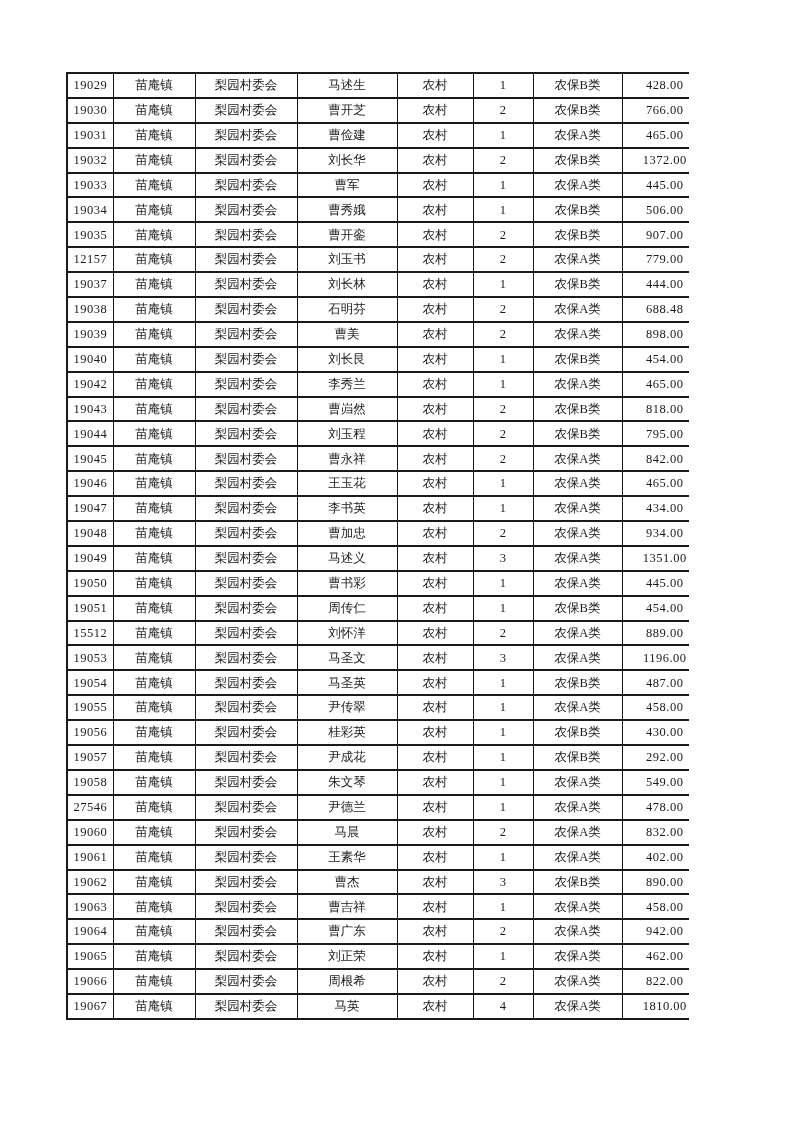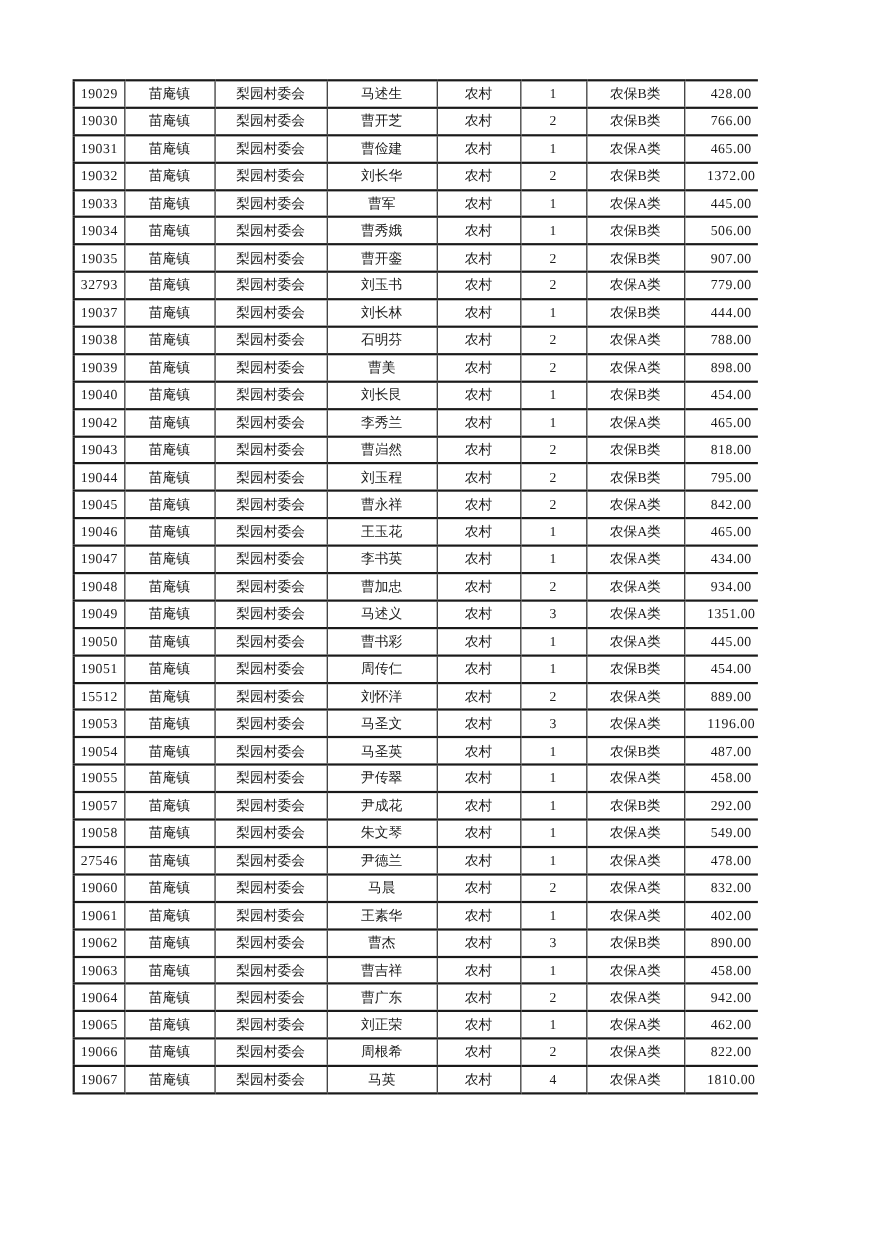--- a/index.html
+++ b/index.html
@@ -124,21 +124,21 @@
           <td class="num">19035</td>
           <td>苗庵镇</td>
           <td>梨园村委会</td>
           <td>曹开銮</td>
           <td>农村</td>
           <td class="num">2</td>
           <td>农保B类</td>
           <td class="num">907.00</td>
         </tr>
         <tr>
-          <td class="num">32793</td>
+          <td class="num">12157</td>
           <td>苗庵镇</td>
           <td>梨园村委会</td>
           <td>刘玉书</td>
           <td>农村</td>
           <td class="num">2</td>
           <td>农保A类</td>
           <td class="num">779.00</td>
         </tr>
         <tr>
           <td class="num">19037</td>
@@ -151,21 +151,21 @@
           <td class="num">444.00</td>
         </tr>
         <tr>
           <td class="num">19038</td>
           <td>苗庵镇</td>
           <td>梨园村委会</td>
           <td>石明芬</td>
           <td>农村</td>
           <td class="num">2</td>
           <td>农保A类</td>
-          <td class="num">788.00</td>
+          <td class="num">688.48</td>
         </tr>
         <tr>
           <td class="num">19039</td>
           <td>苗庵镇</td>
           <td>梨园村委会</td>
           <td>曹美</td>
           <td>农村</td>
           <td class="num">2</td>
           <td>农保A类</td>
           <td class="num">898.00</td>
@@ -312,20 +312,30 @@
         </tr>
         <tr>
           <td class="num">19055</td>
           <td>苗庵镇</td>
           <td>梨园村委会</td>
           <td>尹传翠</td>
           <td>农村</td>
           <td class="num">1</td>
           <td>农保A类</td>
           <td class="num">458.00</td>
+        </tr>
+        <tr>
+          <td class="num">19056</td>
+          <td>苗庵镇</td>
+          <td>梨园村委会</td>
+          <td>桂彩英</td>
+          <td>农村</td>
+          <td class="num">1</td>
+          <td>农保B类</td>
+          <td class="num">430.00</td>
         </tr>
         <tr>
           <td class="num">19057</td>
           <td>苗庵镇</td>
           <td>梨园村委会</td>
           <td>尹成花</td>
           <td>农村</td>
           <td class="num">1</td>
           <td>农保B类</td>
           <td class="num">292.00</td>

